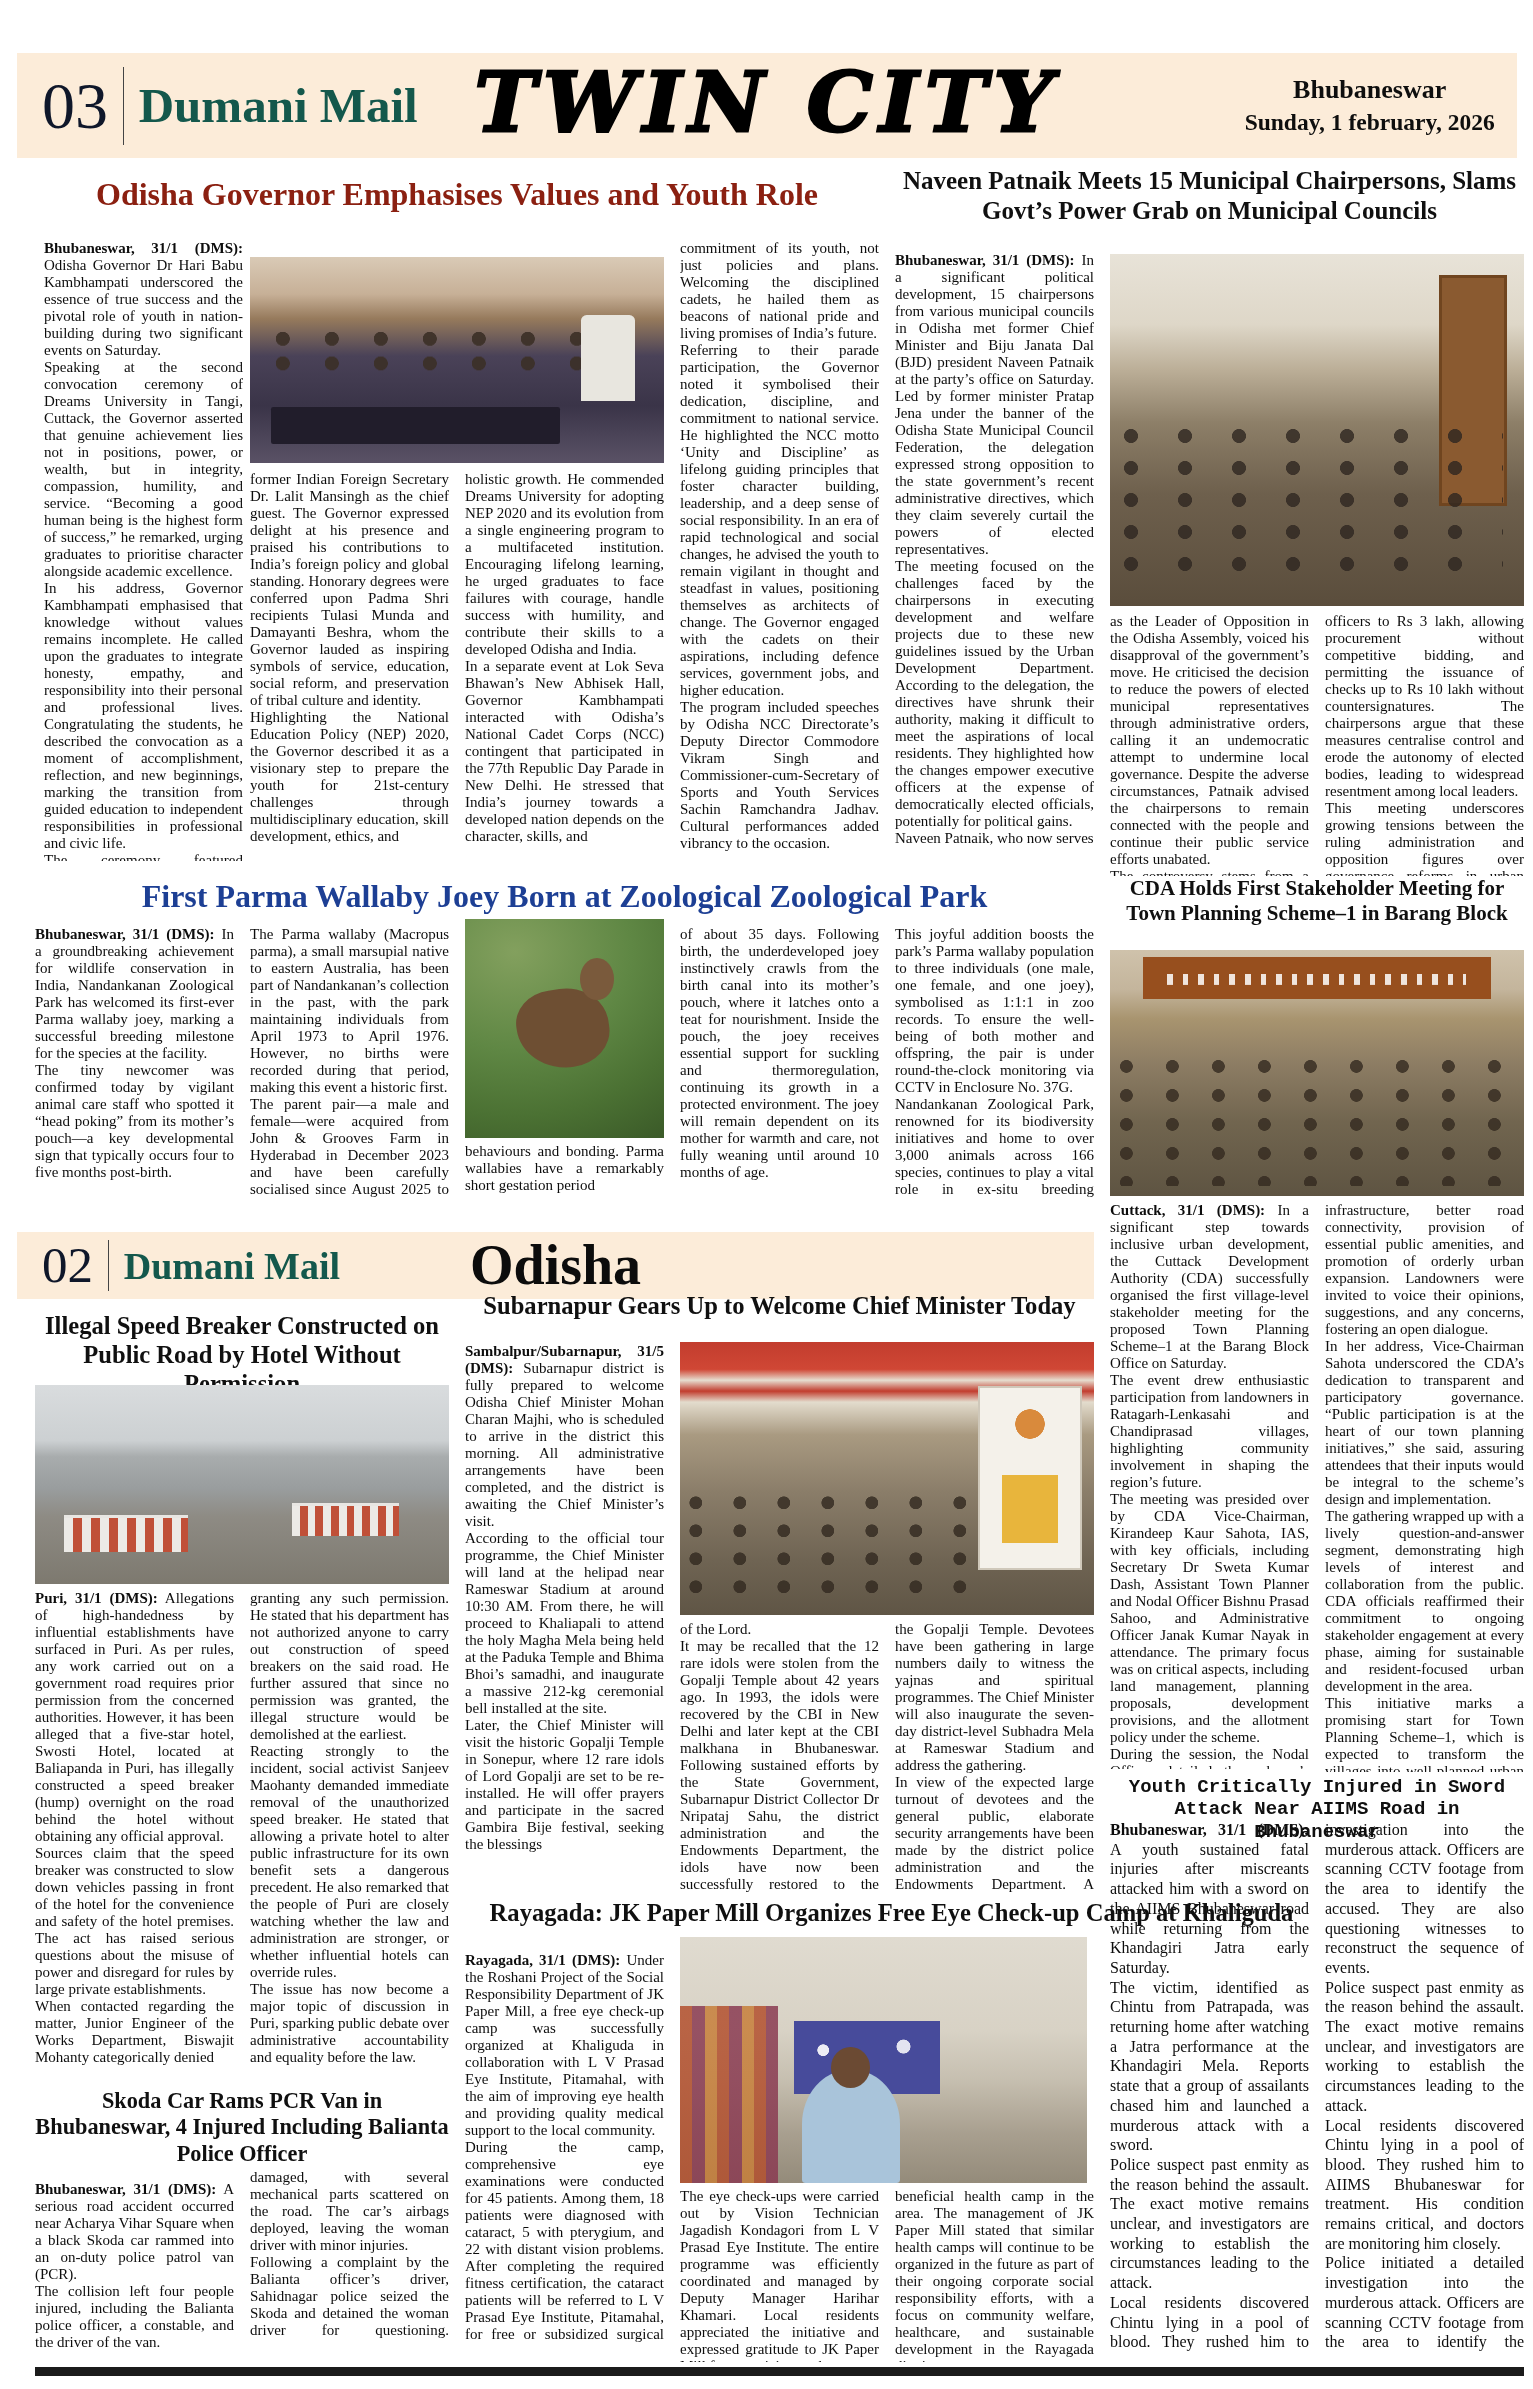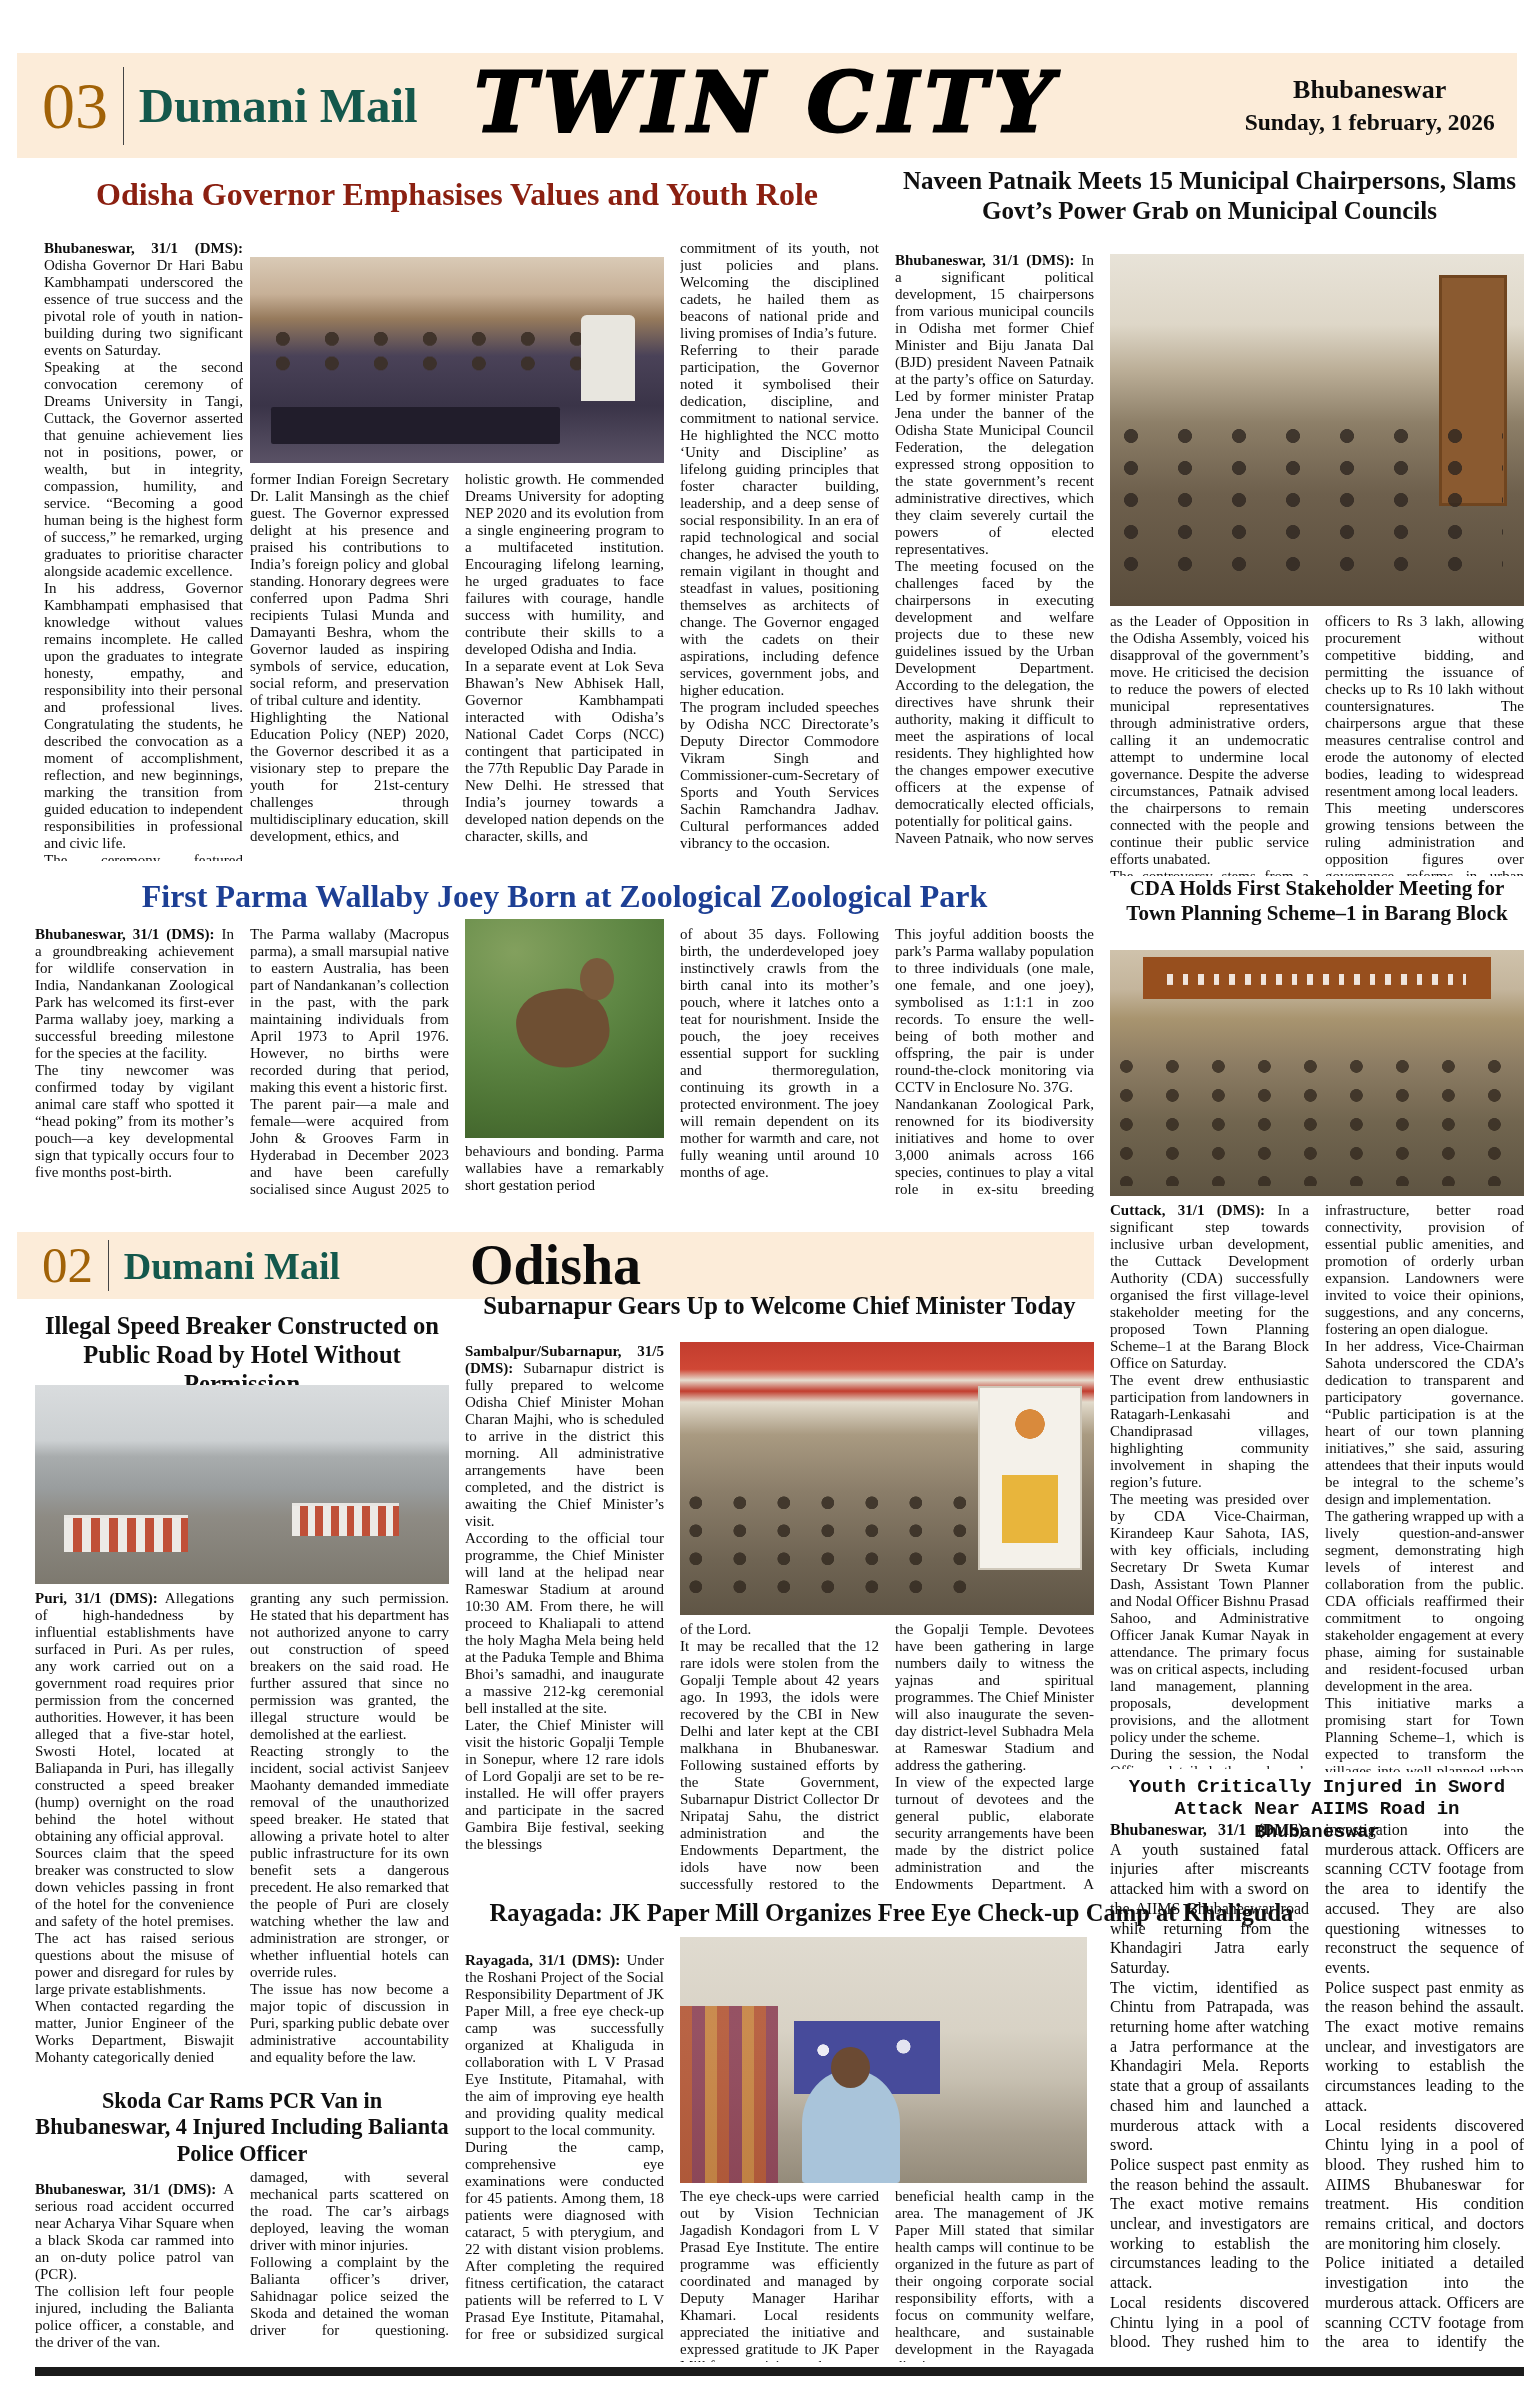--- a/index.html
+++ b/index.html
@@ -2,21 +2,21 @@
 <html style="font-size:9px"><head>
 <meta charset="utf-8">
 <style>
   html,body{margin:0;padding:0;background:#ffffff;}
   .page{position:relative;width:1533px;height:2389px;background:#ffffff;
         font-family:"Liberation Serif","DejaVu Serif",serif;color:#0e0e0e;overflow:hidden;}
 
   
   .band{position:absolute;background:#fcecd9;}
   .band-left{position:absolute;left:25px;top:0;height:100%;display:flex;align-items:center;}
-  .pageno{font-size:66px;font-weight:400;color:#a16207;line-height:1;}
+  .pageno{font-size:66px;font-weight:400;color:#0f172a;line-height:1;}
   .vrule{display:inline-block;width:1.7px;height:78px;background:#444;margin:0 14.5px;}
   .brand{font-weight:bold;color:#14584c;line-height:1;}
   .brand.b1{font-size:49px;}
   .brand.b2{font-size:42px;}
   .masthead-title{position:absolute;left:0;right:0;top:50%;transform:translateY(-54%);
         text-align:center;font-family:"DejaVu Serif",serif;font-weight:bold;font-style:italic;
         font-size:83px;letter-spacing:6.7px;color:#000;-webkit-text-stroke:2.8px #000;line-height:1;}
   .band-right{position:absolute;right:22.3px;top:0;height:100%;display:flex;flex-direction:column;
         justify-content:center;align-items:center;gap:4.5px;}
   .city{font-size:26px;font-weight:bold;}

